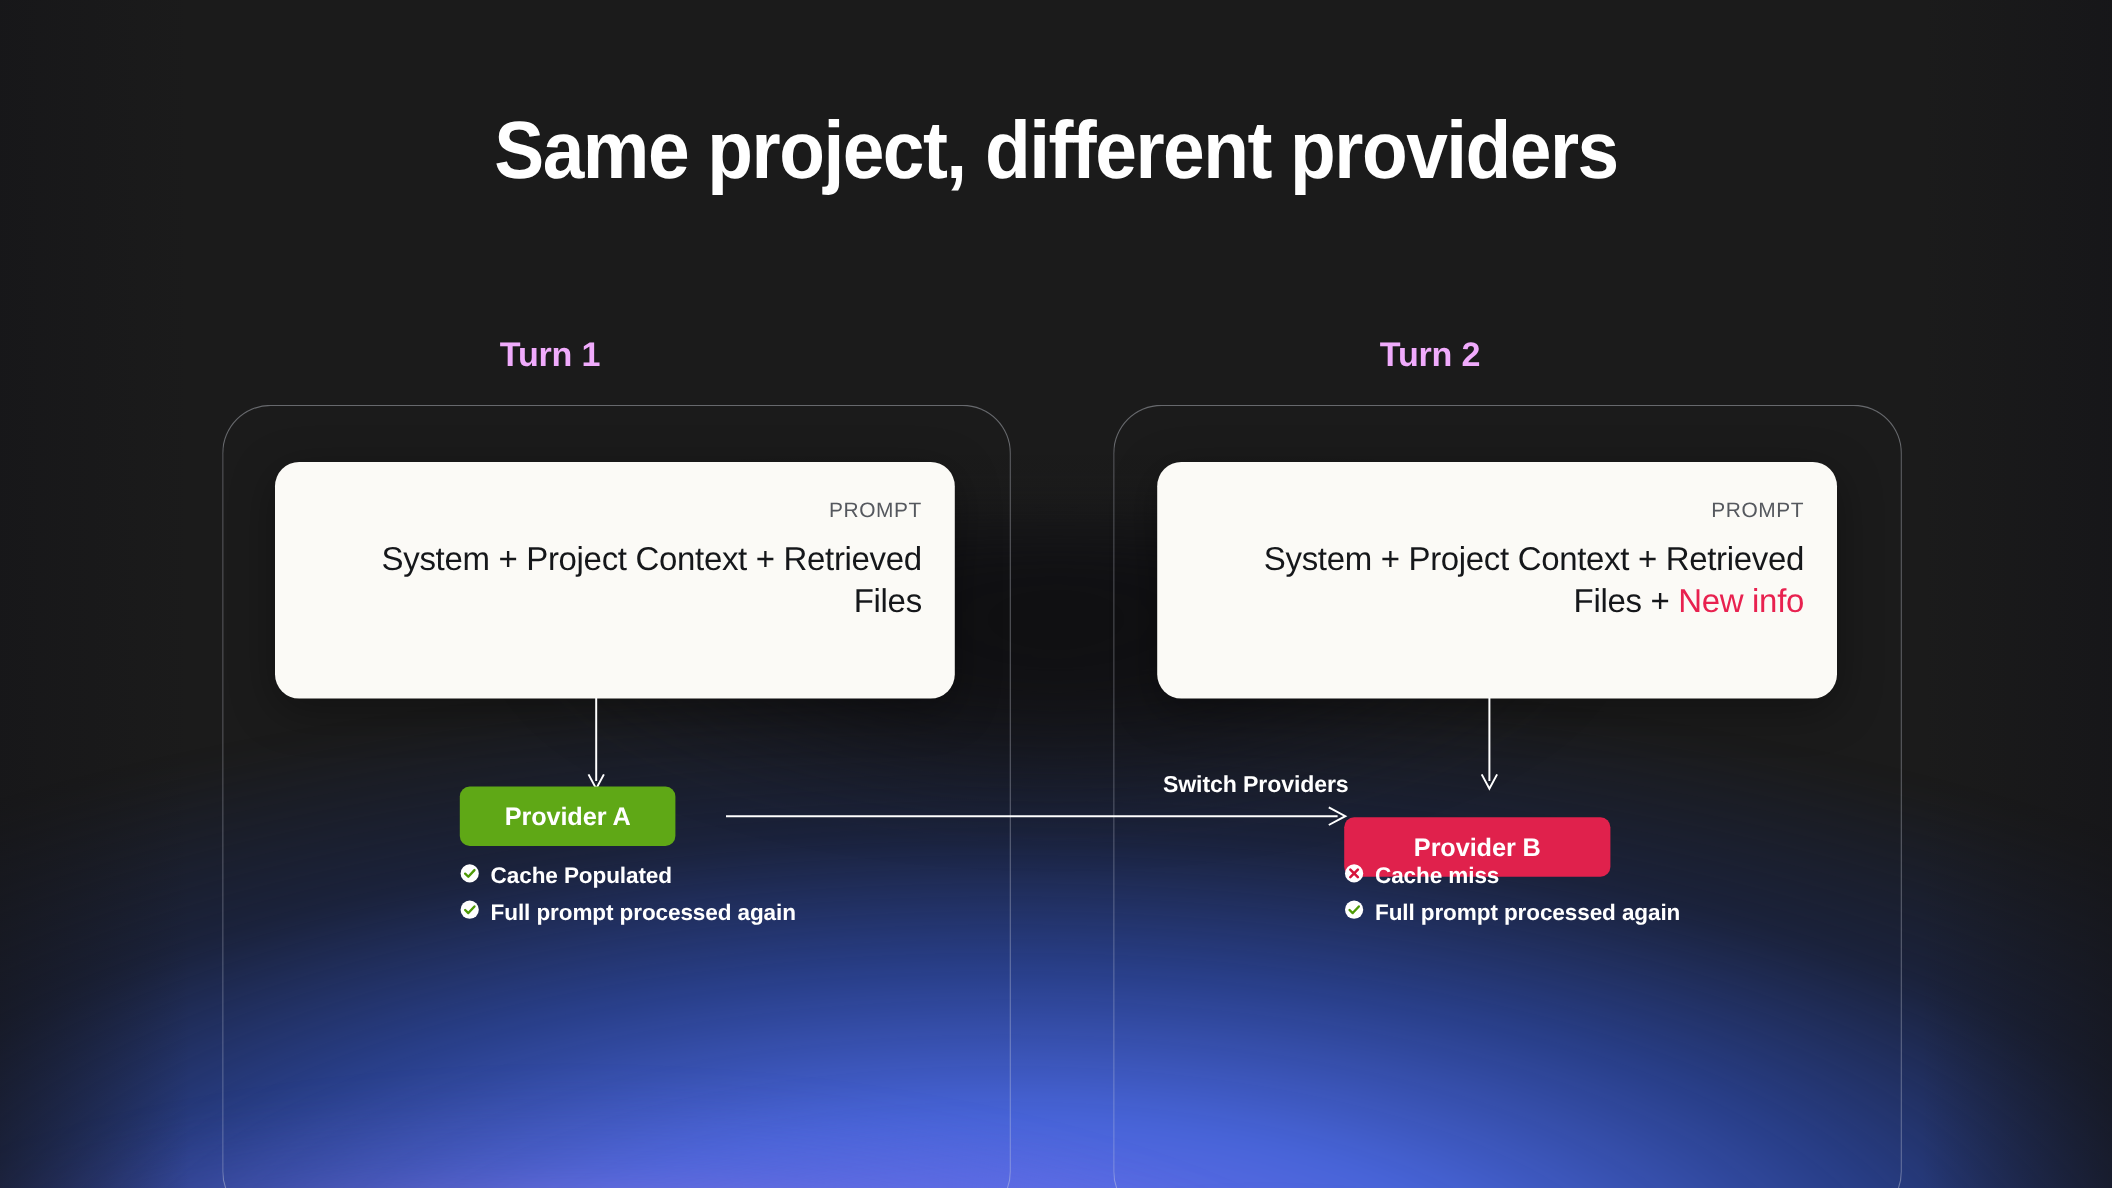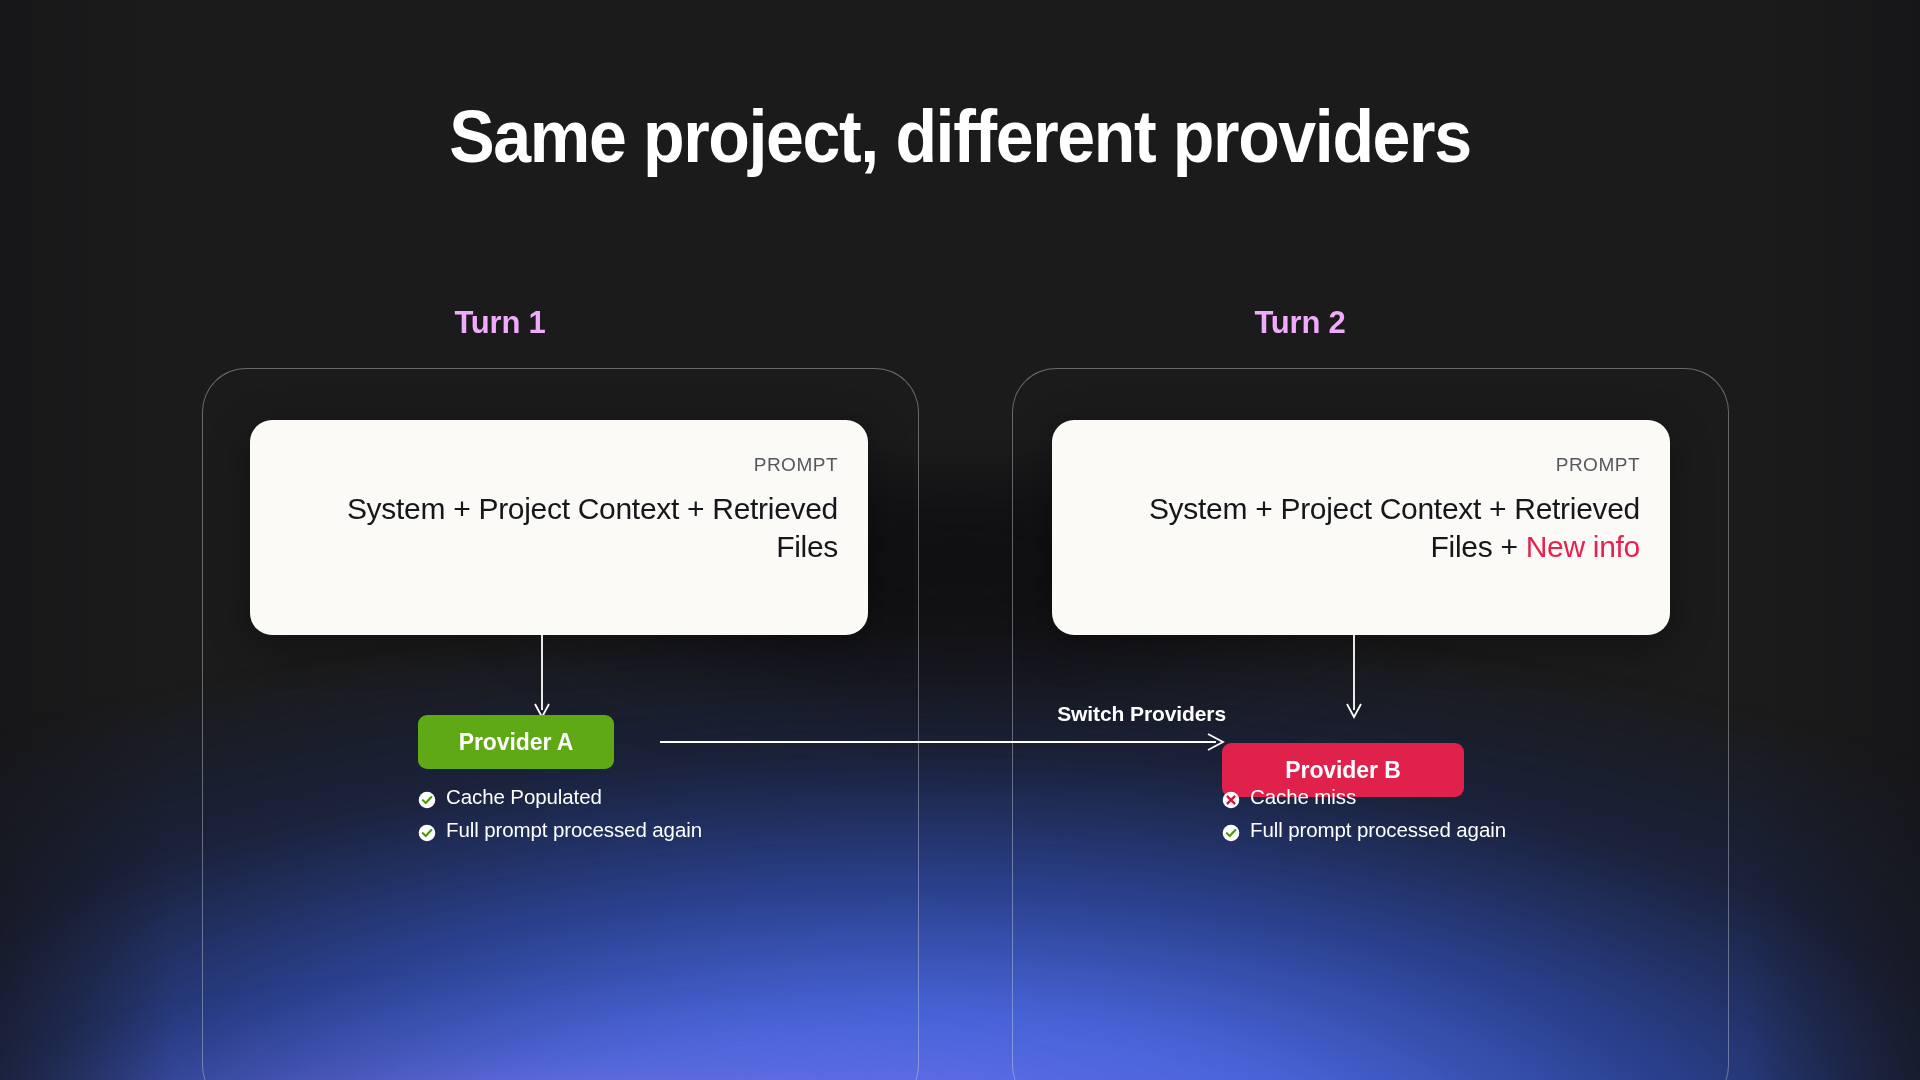--- a/index.html
+++ b/index.html
@@ -207,25 +207,25 @@
     position: absolute;
     display: flex;
     flex-direction: column;
     gap: 9px;
   }
   #status1 { left: 418px; top: 785px; }
   #status2 { left: 1222px; top: 785px; }
 
   .status-item {
     display: flex;
-    align-items: flex-end;
+    align-items: flex-start;
     gap: 10px;
     color: #ffffff;
     font-size: 20.5px;
-    font-weight: 400;
+    font-weight: 700;
     letter-spacing: -0.1px;
     white-space: nowrap;
   }
   .status-icon { width: 18px; height: 18px; flex: 0 0 18px; display: block; }
 </style>
 </head>
 <body>
 
 <div id="stage">
 

